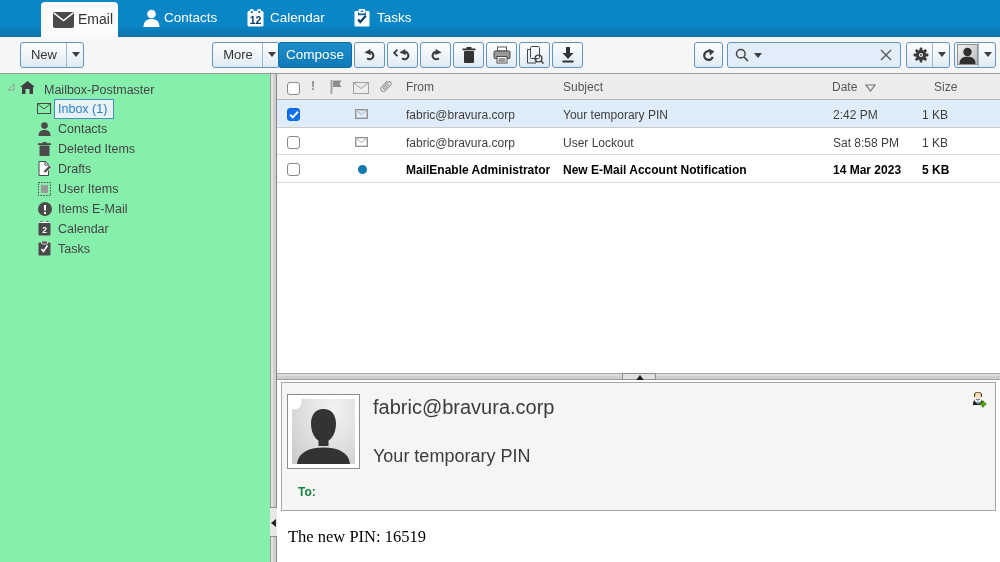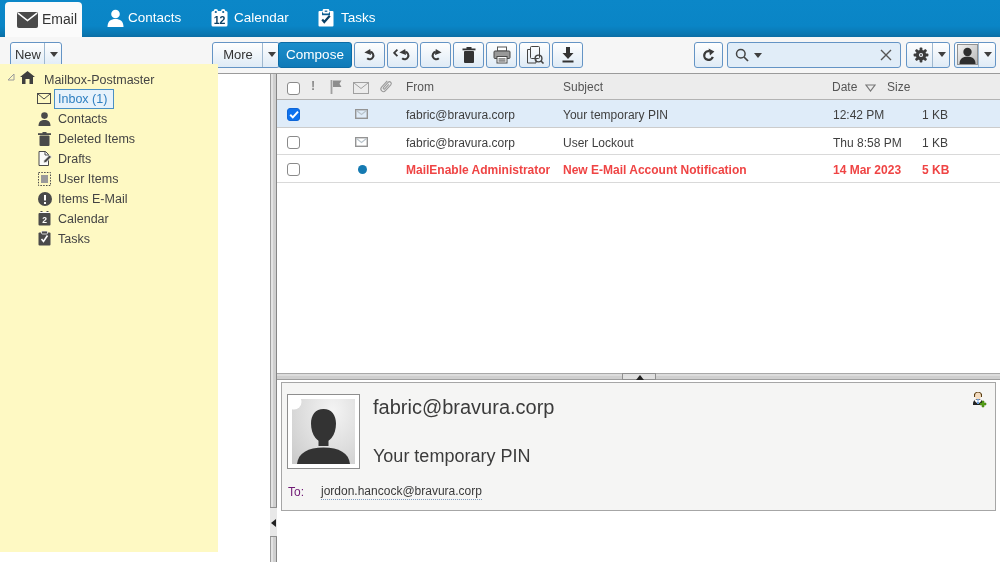--- a/index.html
+++ b/index.html
@@ -2,51 +2,51 @@
 <html><head>
 <meta charset="utf-8">
 <style>
 * { margin:0; padding:0; box-sizing:border-box; }
 html,body { width:1000px; height:562px; overflow:hidden; background:#fff;
   font-family:"Liberation Sans", sans-serif; }
 .abs { position:absolute; }
 
 #topbar { position:absolute; left:0; top:0; width:1000px; height:37px;
   background:linear-gradient(#0b87c8 0%, #0a85c6 70%, #0a77b1 92%, #0b6da4 100%); }
-.tab { position:absolute; top:0; height:37px; color:#fff; font-size:13.5px; }
+.tab { position:absolute; top:0; height:37px; color:#fff; font-size:13.5px;margin-left:36px; }
 .tab .txt { position:absolute; top:10px; }
 #tab-email { left:5px; top:2px; width:77px; height:35px; background:#fbfbfb;
   border-radius:4px 4px 0 0; color:#333; }
 #tab-email .txt { position:absolute; left:37px; top:9px; font-size:14px; }
 
 #toolbar { position:absolute; left:0; top:37px; width:1000px; height:37px;
   background:#f6f6f6; border-bottom:1px solid #9b9b9b; }
 .btn { position:absolute; top:5px; height:26px; border:1px solid #6494c5;
   border-radius:3px; background:linear-gradient(#fefefe, #dfebf6);
   font-size:13px; color:#333; }
 .btn .lbl { position:absolute; top:4px; left:0; width:100%; text-align:center; }
 .darr { display:inline-block; width:0; height:0; border-left:4.5px solid transparent;
   border-right:4.5px solid transparent; border-top:5.5px solid #3f3f3f; }
 .ibtn { width:31px; }
 #compose { position:absolute; left:278px; top:5px; width:74px; height:26px;
   background:linear-gradient(#1b8ecb,#0f7ab8); border:1px solid #0c6ba5; border-radius:3px;
   color:#fff; font-size:13.5px; text-align:center; line-height:24px; }
 
-#tree { position:absolute; left:0; top:64px; width:218px; height:488px; background:#fef9c3;
+#tree { position:absolute; left:0; top:74px; width:270px; height:488px; background:#86efac;
   font-size:12.5px; color:#444; }
 #vsplit { position:absolute; left:270px; top:74px; width:7px; height:488px;
   background:linear-gradient(90deg,#9d9d9d 0 1px,#e3e3e3 1px 3px,#cfcfcf 3px 6px,#868686 6px 7px); }
 #right { position:absolute; left:277px; top:74px; width:723px; height:488px; background:#fff; }
 
 #listhdr { position:absolute; left:0; top:0; width:723px; height:26px; background:#ececec;
   border-bottom:1px solid #b3b3b3; color:#555; font-size:12px; }
 .mrow { position:absolute; left:0; width:723px; height:28px; font-size:12px; color:#3f3f3f;
   border-bottom:1px solid #d9d9d9; background:#fff; }
 .mrow.sel { background:#dfecf9; border-bottom:1px solid #cccccc; }
-.mrow.unread { color:#ef4444; font-weight:bold; }
+.mrow.unread { color:#000000; font-weight:bold; }
 .cell { position:absolute; top:8px; }
 .cb { position:absolute; width:13px; height:13px; border:1px solid #8a8a8a; border-radius:3px;
   background:#fff; }
 .cb.checked { background:#0e72ee; border-color:#0d65d8; }
 
 #hsplit { position:absolute; left:0; top:299px; width:723px; height:7px;
   background:linear-gradient(#a8a8a8 0 1px, #dcdcdc 1px 3px, #cfcfcf 3px 6px, #9e9e9e 6px 7px); }
 #hsplit .handle { position:absolute; left:345px; top:0; width:34px; height:7px;
   background:#e0e0e0; border:1px solid #8f8f8f; }
 
@@ -91,21 +91,21 @@
       <rect x="4" y="2.8" width="8" height="3.4" fill="#0d5e93"></rect>
       <rect x="4.7" y="0" width="6.6" height="4.6" rx="1.3" fill="#fff"></rect>
       <rect x="6.7" y="1.6" width="2.6" height="1.2" fill="#0d5e93"></rect>
       <path d="M4.2 10.5 L6.3 13 L11.8 6.8" fill="none" stroke="#0a3f63" stroke-width="2.2"></path>
     </svg>
     <div class="txt" style="left:23px">Tasks</div>
   </div>
 </div>
 
 <div id="toolbar">
-  <div class="btn" style="left:10px;width:52px">
+  <div class="btn" style="left:20px;width:64px">
     <div class="lbl" style="left:-8px">New</div>
     <div style="position:absolute;right:16px;top:0;width:1px;height:24px;background:#9fb8cf"></div>
     <span class="darr" style="position:absolute;right:3px;top:9px"></span>
   </div>
   <div class="btn" style="left:212px;width:68px">
     <div class="lbl" style="left:-8px">More</div>
     <div style="position:absolute;right:16px;top:0;width:1px;height:24px;background:#9fb8cf"></div>
     <span class="darr" style="position:absolute;right:3px;top:9px"></span>
   </div>
   <div id="compose">Compose</div>
@@ -312,46 +312,46 @@
       <g transform="rotate(42 8 8.5)">
         <path d="M5.2 3.5 L5.2 12 A2.6 2.6 0 0 0 10.4 12 L10.4 4 A1.8 1.8 0 0 0 6.8 4 L6.8 11 A0.9 0.9 0 0 0 8.6 11 L8.6 5" fill="none" stroke="#9a9a9a" stroke-width="1.1"></path>
       </g>
     </svg>
     <div style="position:absolute;left:129px;top:6px">From</div>
     <div style="position:absolute;left:286px;top:6px">Subject</div>
     <div style="position:absolute;left:555px;top:6px">Date</div>
     <svg style="position:absolute;left:588px;top:10px" width="11" height="8" viewBox="0 0 11 8">
       <path d="M1 1 L10 1 L5.5 7 Z" fill="none" stroke="#777" stroke-width="1.2"></path>
     </svg>
-    <div style="position:absolute;left:610px;top:6px">Size</div>
+    <div style="position:absolute;left:657px;top:6px">Size</div>
   </div>
   <div class="mrow sel" style="top:26px">
     <div class="cb checked" style="left:10px;top:8px">
       <svg style="position:absolute;left:1px;top:1px" width="10" height="9" viewBox="0 0 10 9">
         <path d="M1.2 4.8 L3.8 7.4 L9 1.6" fill="none" stroke="#fff" stroke-width="2"></path>
       </svg>
     </div>
     <svg style="position:absolute;left:78px;top:9px" width="13" height="10" viewBox="0 0 13 10">
       <rect x="0.7" y="0.7" width="11.6" height="8.6" fill="none" stroke="#949494" stroke-width="1.4"></rect>
       <path d="M1.5 1.5 L6.5 5.5 L11.5 1.5" fill="none" stroke="#b9c4cc" stroke-width="1.2"></path>
     </svg>
     <div class="cell" style="left:129px">fabric@bravura.corp</div>
     <div class="cell" style="left:286px">Your temporary PIN</div>
-    <div class="cell" style="left:556px">12:42 PM</div>
+    <div class="cell" style="left:556px">2:42 PM</div>
     <div class="cell" style="left:645px">1 KB</div>
   </div>
   <div class="mrow" style="top:54px;height:27px">
     <div class="cb" style="left:10px;top:8px"></div>
     <svg style="position:absolute;left:78px;top:9px" width="13" height="10" viewBox="0 0 13 10">
       <rect x="0.7" y="0.7" width="11.6" height="8.6" fill="none" stroke="#949494" stroke-width="1.4"></rect>
       <path d="M1.5 1.5 L6.5 5.5 L11.5 1.5" fill="none" stroke="#b9c4cc" stroke-width="1.2"></path>
     </svg>
     <div class="cell" style="left:129px">fabric@bravura.corp</div>
     <div class="cell" style="left:286px">User Lockout</div>
-    <div class="cell" style="left:556px">Thu 8:58 PM</div>
+    <div class="cell" style="left:556px">Sat 8:58 PM</div>
     <div class="cell" style="left:645px">1 KB</div>
   </div>
   <div class="mrow unread" style="top:81px">
     <div class="cb" style="left:10px;top:8px"></div>
     <div style="position:absolute;left:81px;top:10px;width:9px;height:9px;border-radius:50%;background:#157ab2"></div>
     <div class="cell" style="left:129px">MailEnable Administrator</div>
     <div class="cell" style="left:286px">New E-Mail Account Notification</div>
     <div class="cell" style="left:556px">14 Mar 2023</div>
     <div class="cell" style="left:645px">5 KB</div>
   </div>
@@ -375,16 +375,18 @@
     <div style="position:absolute;left:91px;top:63px;font-size:18px;color:#3b3b3b">Your temporary PIN</div>
     <svg style="position:absolute;left:688px;top:8px" width="17" height="17" viewBox="0 0 17 17">
       <path d="M4 3 L6 1 L10 1 L12 3 L12 6 L4 6 Z" fill="#5a3e12"></path>
       <ellipse cx="8" cy="5" rx="3" ry="3.4" fill="#f4dcc0"></ellipse>
       <path d="M3 13 C3 9.5 5 8 8 8 C11 8 13 9.5 13 13 L13 14 L3 14 Z" fill="#222"></path>
       <rect x="7" y="8" width="2" height="5" fill="#6a9bd8"></rect>
       <path d="M5.8 8 L8 10 L6.5 12 L4.5 9.5 Z" fill="#fff"></path>
       <path d="M10.2 8 L8 10 L9.5 12 L11.5 9.5 Z" fill="#fff"></path>
       <path d="M12 10 L14 10 L14 12 L16 12 L16 14 L14 14 L14 16 L12 16 L12 14 L10 14 L10 12 L12 12 Z" fill="#56a018" stroke="#3f7a0e" stroke-width="0.5"></path>
     </svg>
-    <div style="position:absolute;left:6px;top:102px;font-size:12px;font-weight:normal;color:#701a75">To:</div>
-    <div style="position:absolute;left:39px;top:101px;font-size:12px;color:#3a3a3a;border-bottom:1px dotted #7a9ac0;padding-bottom:1px">jordon.hancock@bravura.corp</div>
-  </div>
+    <div style="position:absolute;left:16px;top:102px;font-size:12px;font-weight:bold;color:#15803d">To:</div>
+  </div>
+  <div id="readbody">
+      <div style="position:absolute;left:11px;top:15px">The new PIN: 16519</div>
+    </div>
 </div>
 
 </body></html>

